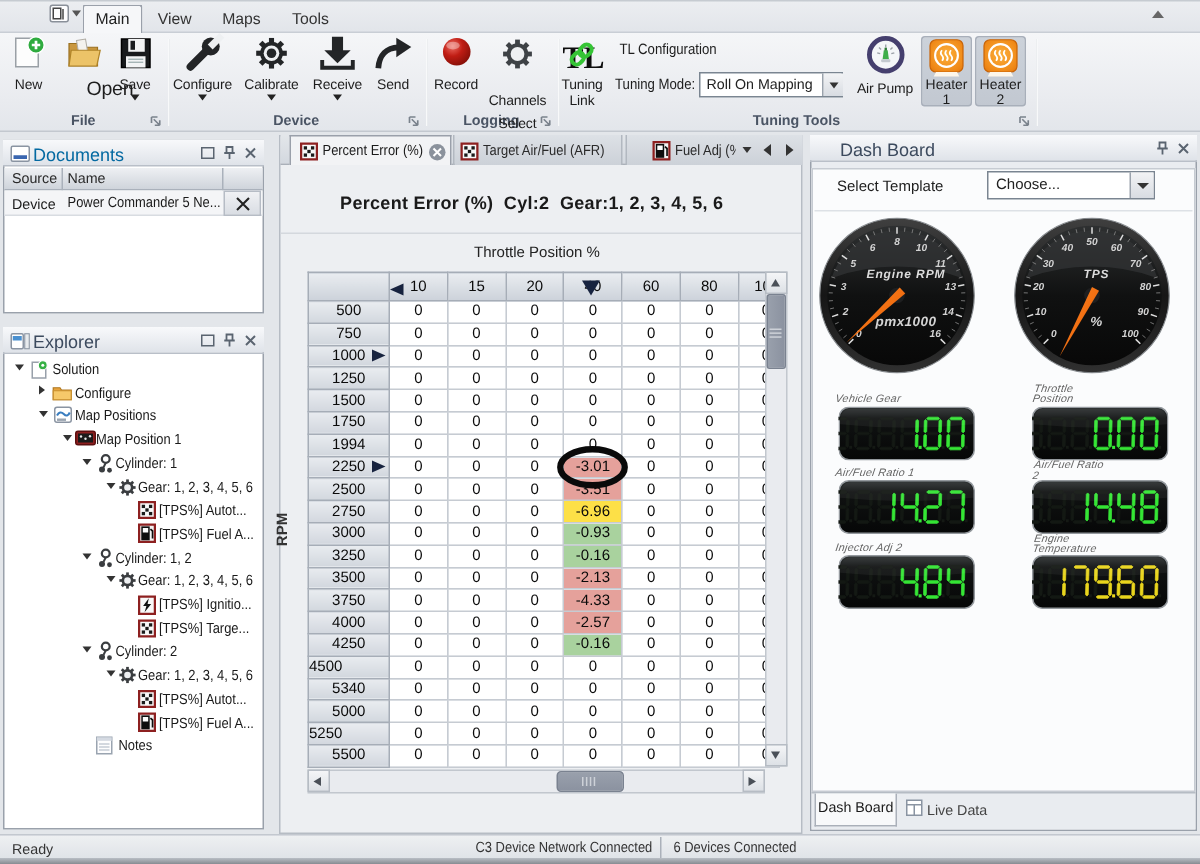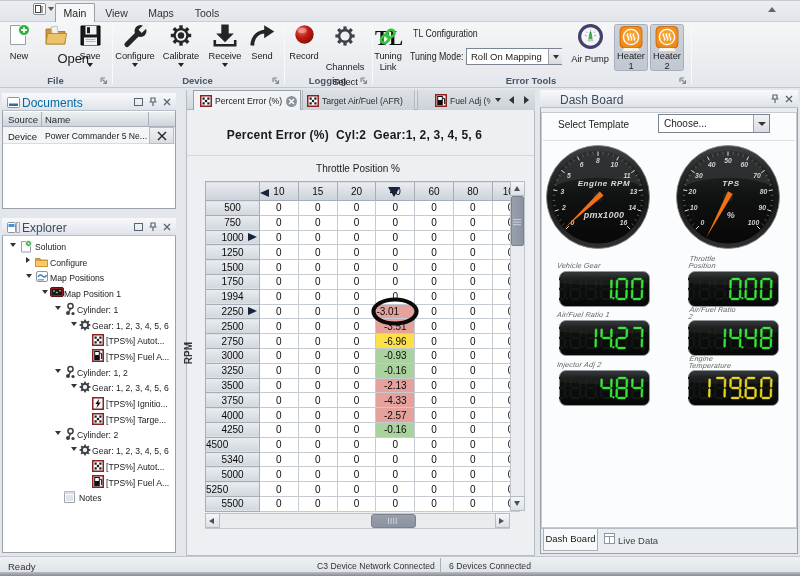--- a/index.html
+++ b/index.html
@@ -23,21 +23,21 @@
 <div class="abs" style="left:187px;top:4px;width:40px;height:18px;text-align:center;font-size:10.5px;color:#333;line-height:18px;">Tools</div>
 <div class="abs" style="left:768px;top:7px;width:0;height:0;border-left:4px solid transparent;border-right:4px solid transparent;border-bottom:5px solid #666;"></div>
 <div class="abs" style="left:0;top:22px;width:800px;height:66px;background:linear-gradient(#f5f6f8,#e9ebef 70%,#e3e6eb);border-bottom:1px solid #c3c8cf;"></div>
 <div class="abs" style="left:111.5px;top:26px;width:1px;height:58px;background:#cdd2d8;border-right:1px solid #f8f9fa;"></div>
 <div class="abs" style="left:283.5px;top:26px;width:1px;height:58px;background:#cdd2d8;border-right:1px solid #f8f9fa;"></div>
 <div class="abs" style="left:371.5px;top:26px;width:1px;height:58px;background:#cdd2d8;border-right:1px solid #f8f9fa;"></div>
 <div class="abs" style="left:690.5px;top:26px;width:1px;height:58px;background:#cdd2d8;border-right:1px solid #f8f9fa;"></div>
 <div class="abs" style="left:0px;top:75px;width:111px;height:11px;text-align:center;font-size:9.5px;font-weight:bold;color:#4a5464;">File</div>
 <div class="abs" style="left:112px;top:75px;width:171px;height:11px;text-align:center;font-size:9.5px;font-weight:bold;color:#4a5464;">Device</div>
 <div class="abs" style="left:284px;top:75px;width:87px;height:11px;text-align:center;font-size:9.5px;font-weight:bold;color:#4a5464;">Logging</div>
-<div class="abs" style="left:372px;top:75px;width:318px;height:11px;text-align:center;font-size:9.5px;font-weight:bold;color:#4a5464;">Error Tools</div>
+<div class="abs" style="left:372px;top:75px;width:318px;height:11px;text-align:center;font-size:9.5px;font-weight:bold;color:#4a5464;">Tuning Tools</div>
 <div class="abs" style="left:100px;top:77px;width:8px;height:8px;">
     <svg width="8" height="8" viewBox="0 0 8 8">
       <path d="M1 1 L5 1 M1 1 L1 5 M2.5 2.5 L6.5 6.5 M6.5 6.5 L6.5 3.2 M6.5 6.5 L3.2 6.5" stroke="#7a828c" stroke-width="1.1" fill="none"></path>
     </svg>
   </div>
 <div class="abs" style="left:272px;top:77px;width:8px;height:8px;">
     <svg width="8" height="8" viewBox="0 0 8 8">
       <path d="M1 1 L5 1 M1 1 L1 5 M2.5 2.5 L6.5 6.5 M6.5 6.5 L6.5 3.2 M6.5 6.5 L3.2 6.5" stroke="#7a828c" stroke-width="1.1" fill="none"></path>
     </svg>
   </div>
@@ -572,21 +572,21 @@
         <td style="background:#fff;border:1px solid #c6cbd2;text-align:center;overflow:hidden;">0</td>
         <td style="background:#fff;border:1px solid #c6cbd2;text-align:center;overflow:hidden;">0</td>
         <td style="background:#fff;border:1px solid #c6cbd2;text-align:center;overflow:hidden;">0</td>
         <td style="background:#fff;border:1px solid #c6cbd2;text-align:left;overflow:hidden;padding-left:15px;">0</td>
       </tr>
       <tr style="height:14.8px">
         <td style="background:linear-gradient(#e9ecf0,#d2d7de);border:1px solid #a6adb7;text-align:center;">2250</td>
         <td style="background:#fff;border:1px solid #c6cbd2;text-align:center;overflow:hidden;">0</td>
         <td style="background:#fff;border:1px solid #c6cbd2;text-align:center;overflow:hidden;">0</td>
         <td style="background:#fff;border:1px solid #c6cbd2;text-align:center;overflow:hidden;">0</td>
-        <td style="background:#e5a19b;border:1px solid #c6cbd2;text-align:left;overflow:hidden;">-3.01</td>
+        <td style="background:#e5a19b;border:1px solid #c6cbd2;text-align:center;overflow:hidden;">-3.01</td>
         <td style="background:#fff;border:1px solid #c6cbd2;text-align:center;overflow:hidden;">0</td>
         <td style="background:#fff;border:1px solid #c6cbd2;text-align:center;overflow:hidden;">0</td>
         <td style="background:#fff;border:1px solid #c6cbd2;text-align:left;overflow:hidden;padding-left:15px;">0</td>
       </tr>
       <tr style="height:14.8px">
         <td style="background:linear-gradient(#e9ecf0,#d2d7de);border:1px solid #a6adb7;text-align:center;">2500</td>
         <td style="background:#fff;border:1px solid #c6cbd2;text-align:center;overflow:hidden;">0</td>
         <td style="background:#fff;border:1px solid #c6cbd2;text-align:center;overflow:hidden;">0</td>
         <td style="background:#fff;border:1px solid #c6cbd2;text-align:center;overflow:hidden;">0</td>
         <td style="background:#e5a19b;border:1px solid #c6cbd2;text-align:center;overflow:hidden;">-3.51</td>

